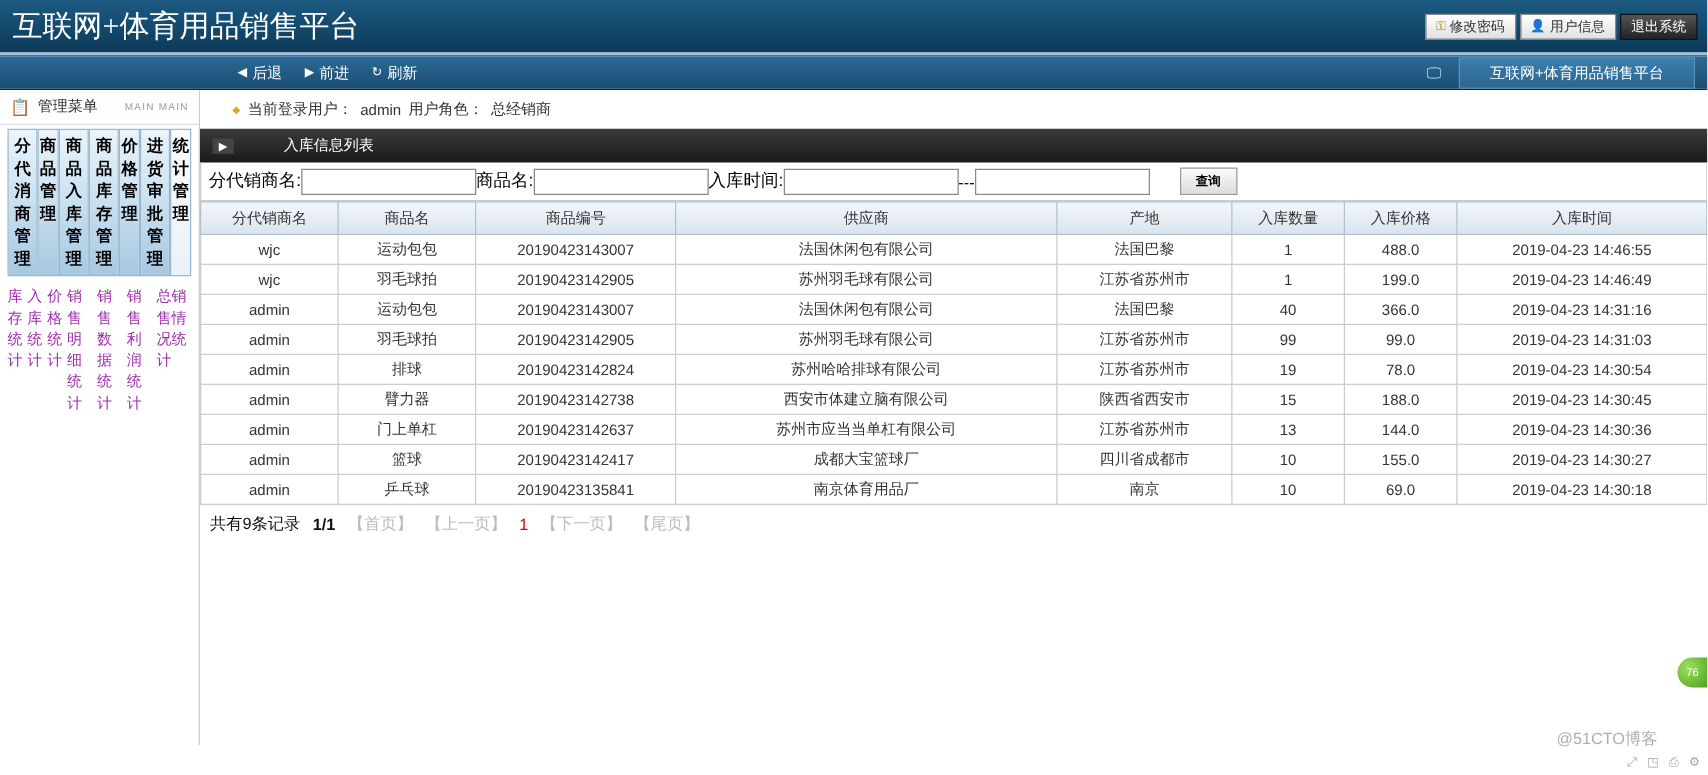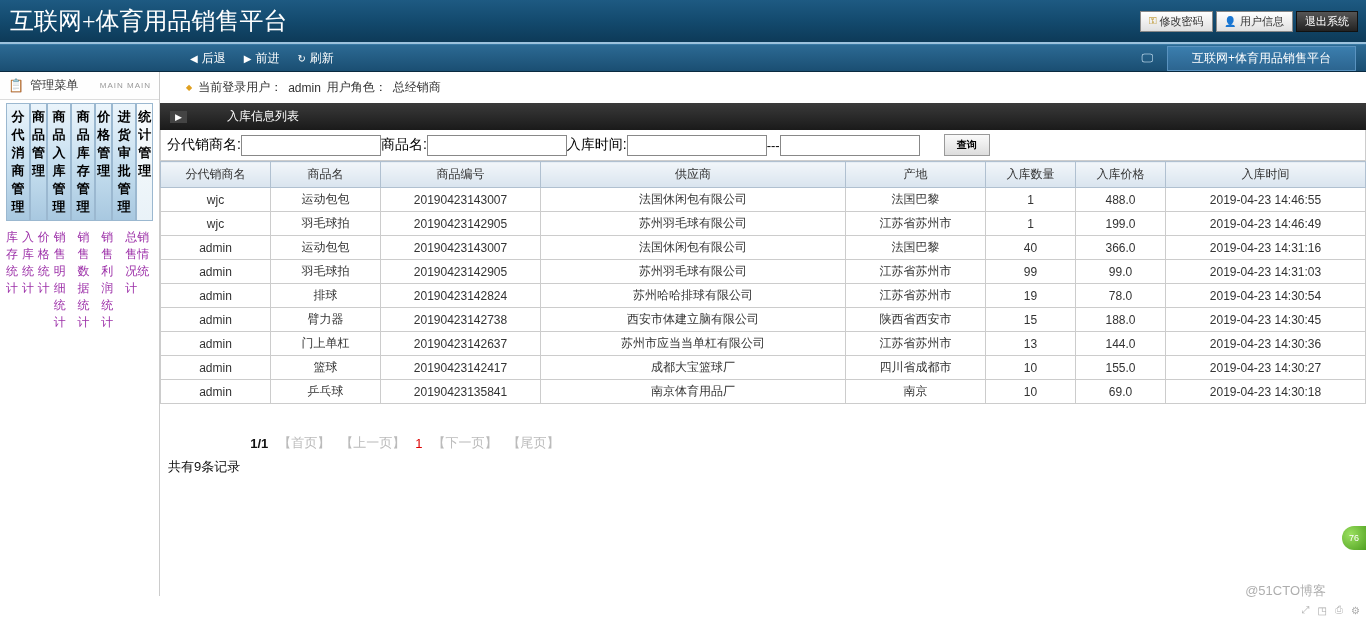--- a/index.html
+++ b/index.html
@@ -44,21 +44,21 @@
   .search-bar .sep { font-size: 13px; }
   .btn-search { background: linear-gradient(to bottom, #fafafa, #ddd); border: 1px solid #999; padding: 3px 12px; font-size: 10px; cursor: pointer; margin-left: 24px; font-weight: bold; }
   
   table.data { width: 100%; border-collapse: collapse; table-layout: fixed; }
   table.data th { background: linear-gradient(to bottom, #f2f6fa, #d9e4ee); border: 1px solid #b0c0d0; padding: 4px 6px; font-size: 12px; color: #333; font-weight: normal; font-family: Liberation Mono, monospace; }
   table.data td { border: 1px solid #ccc; padding: 3px 6px; font-size: 12px; text-align: center; color: #333; }
   
   .pager { padding: 6px 8px; font-size: 13px; display: flex; gap: 10px; align-items: center; }
   .pager .disabled { color: #bbb; }
   .pager .cur { color: #d00; }
-  .pager .count { color: #111; margin-top: 48px; }
+  .pager .count { color: #111; }
   .pager .pp { color: #111; font-weight: bold; text-align: right; }
 
   .footer-tray { position: absolute; bottom: 4px; right: 6px; font-size: 10px; color: #aaa; display: flex; gap: 8px; align-items: center; }
   .badge-green { position: absolute; right: 0; bottom: 70px; width: 24px; height: 24px; border-radius: 50% 0 0 50%; background: radial-gradient(circle at 35% 35%, #9be060, #4fa020); color: #fff; font-size: 9px; display:flex; align-items:center; justify-content:center; }
   .watermark { position: absolute; right: 40px; bottom: 20px; color: rgba(120,120,120,.6); font-size: 13px; }
 </style>
 </head>
 <body>
 
 <div class="header">

